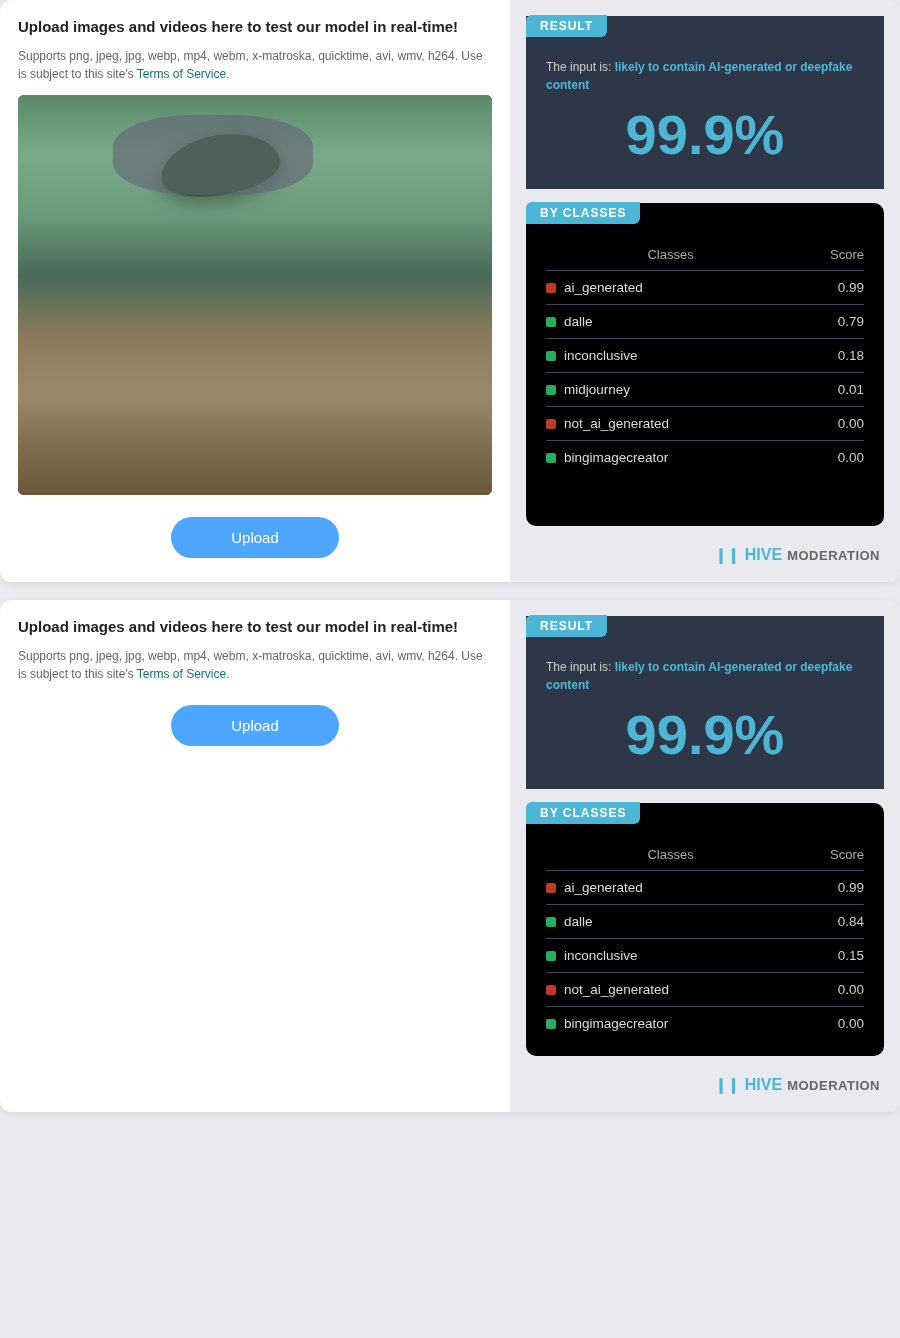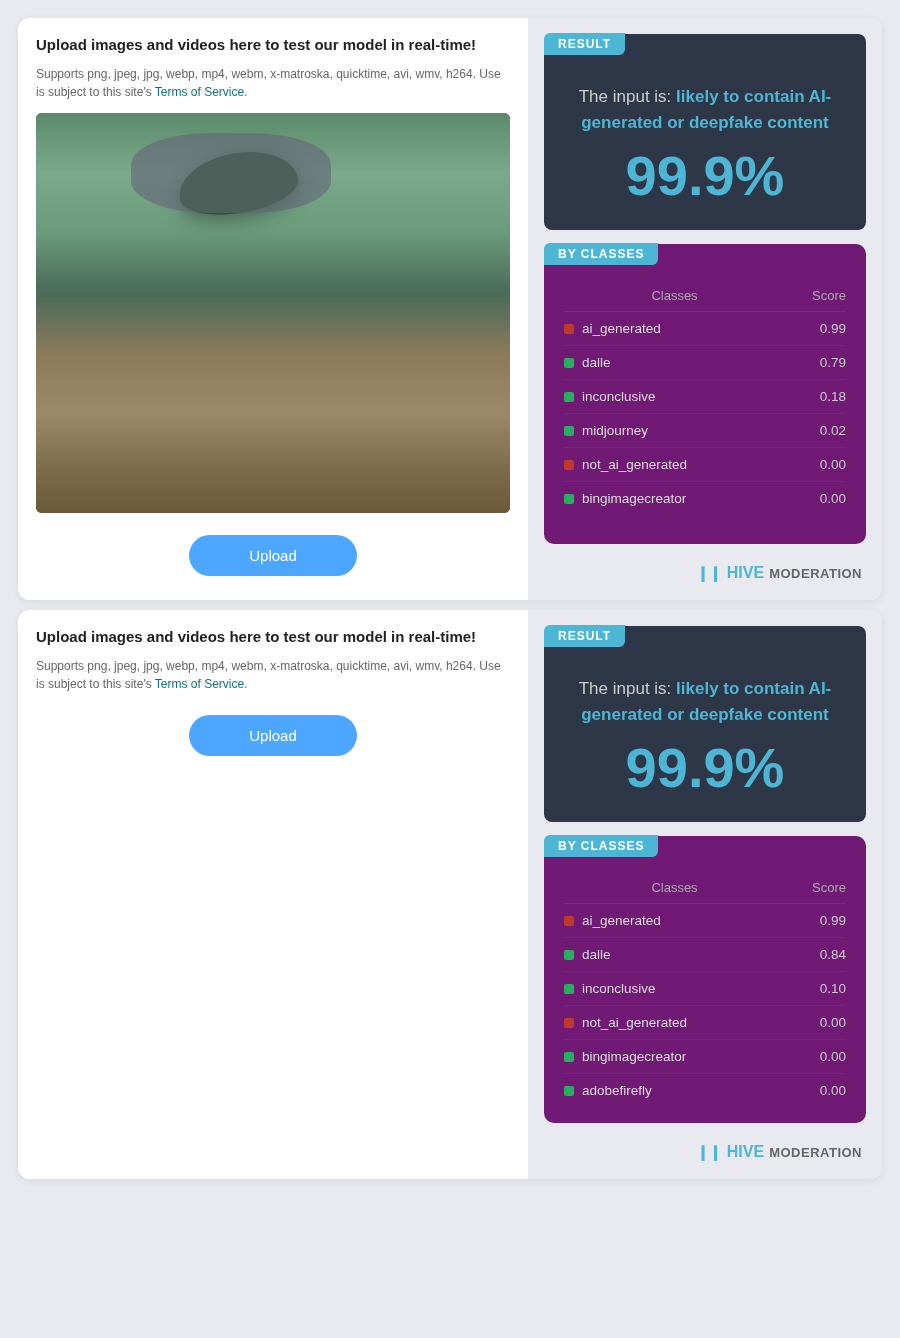--- a/index.html
+++ b/index.html
@@ -4,24 +4,23 @@
   <style>
     * { box-sizing: border-box; margin: 0; padding: 0; }
     body {
       background: #e8eaf0;
       font-family: -apple-system, BlinkMacSystemFont, 'Segoe UI', Arial, sans-serif;
       width: 900px;
       min-height: 1338px;
     }
 
     .panel-wrapper {
-      padding: 18px;
       display: flex;
       flex-direction: column;
-      gap: 10px;
+      gap: 18px;
     }
 
     .panel {
       background: #f0f2f7;
       border-radius: 12px;
       display: flex;
       flex-direction: row;
       gap: 0;
       overflow: hidden;
       box-shadow: 0 2px 8px rgba(0,0,0,0.08);
@@ -86,61 +85,60 @@
       flex: 1;
       padding: 16px;
       display: flex;
       flex-direction: column;
       gap: 14px;
       background: #e8eaf0;
     }
 
     .result-box {
       background: #2d3748;
-      border-radius: 8px;
+      border-radius: 0;
       padding: 18px 20px 22px;
       position: relative;
     }
 
     .result-tag {
       position: absolute;
       top: -1px;
       left: 0;
       background: #4db6d4;
       color: white;
       font-size: 12px;
       font-weight: 700;
       padding: 4px 14px;
       border-radius: 6px 0 6px 0;
       letter-spacing: 1px;
     }
 
     .result-text {
-      margin-top: 32px;
-      font-size: 17px;
+      margin-top: 24px;
+      font-size: 12px;
       color: #ccc;
       line-height: 1.5;
-      text-align: center;
     }
 
     .result-text span.highlight {
       color: #4db6d4;
       font-weight: 600;
     }
 
     .result-percentage {
       font-size: 56px;
       font-weight: 700;
       color: #4db6d4;
       text-align: center;
       margin-top: 8px;
     }
 
     .classes-box {
-      background: #701a75;
+      background: #000000;
       border-radius: 10px;
       padding: 16px 20px;
       position: relative;
       flex: 1;
     }
 
     .classes-tag {
       position: absolute;
       top: -1px;
       left: 0;
@@ -378,21 +376,21 @@
               <tr>
         <td>
           <span class="class-dot" style="background:#27ae60;"></span>inconclusive
         </td>
         <td>0.18</td>
       </tr>
               <tr>
         <td>
           <span class="class-dot" style="background:#27ae60;"></span>midjourney
         </td>
-        <td>0.02</td>
+        <td>0.01</td>
       </tr>
               <tr>
         <td>
           <span class="class-dot" style="background:#c0392b;"></span>not_ai_generated
         </td>
         <td>0.00</td>
       </tr>
               <tr>
         <td>
           <span class="class-dot" style="background:#27ae60;"></span>bingimagecreator
@@ -451,37 +449,31 @@
               <tr>
         <td>
           <span class="class-dot" style="background:#27ae60;"></span>dalle
         </td>
         <td>0.84</td>
       </tr>
               <tr>
         <td>
           <span class="class-dot" style="background:#27ae60;"></span>inconclusive
         </td>
-        <td>0.10</td>
+        <td>0.15</td>
       </tr>
               <tr>
         <td>
           <span class="class-dot" style="background:#c0392b;"></span>not_ai_generated
         </td>
         <td>0.00</td>
       </tr>
               <tr>
         <td>
           <span class="class-dot" style="background:#27ae60;"></span>bingimagecreator
-        </td>
-        <td>0.00</td>
-      </tr>
-              <tr>
-        <td>
-          <span class="class-dot" style="background:#27ae60;"></span>adobefirefly
         </td>
         <td>0.00</td>
       </tr>
             </tbody>
         </table>
       </div>
 
       <div class="hive-footer">
         <span class="hive-logo-icon">❙❙</span>
         <span class="hive-text-hive">HIVE</span>

